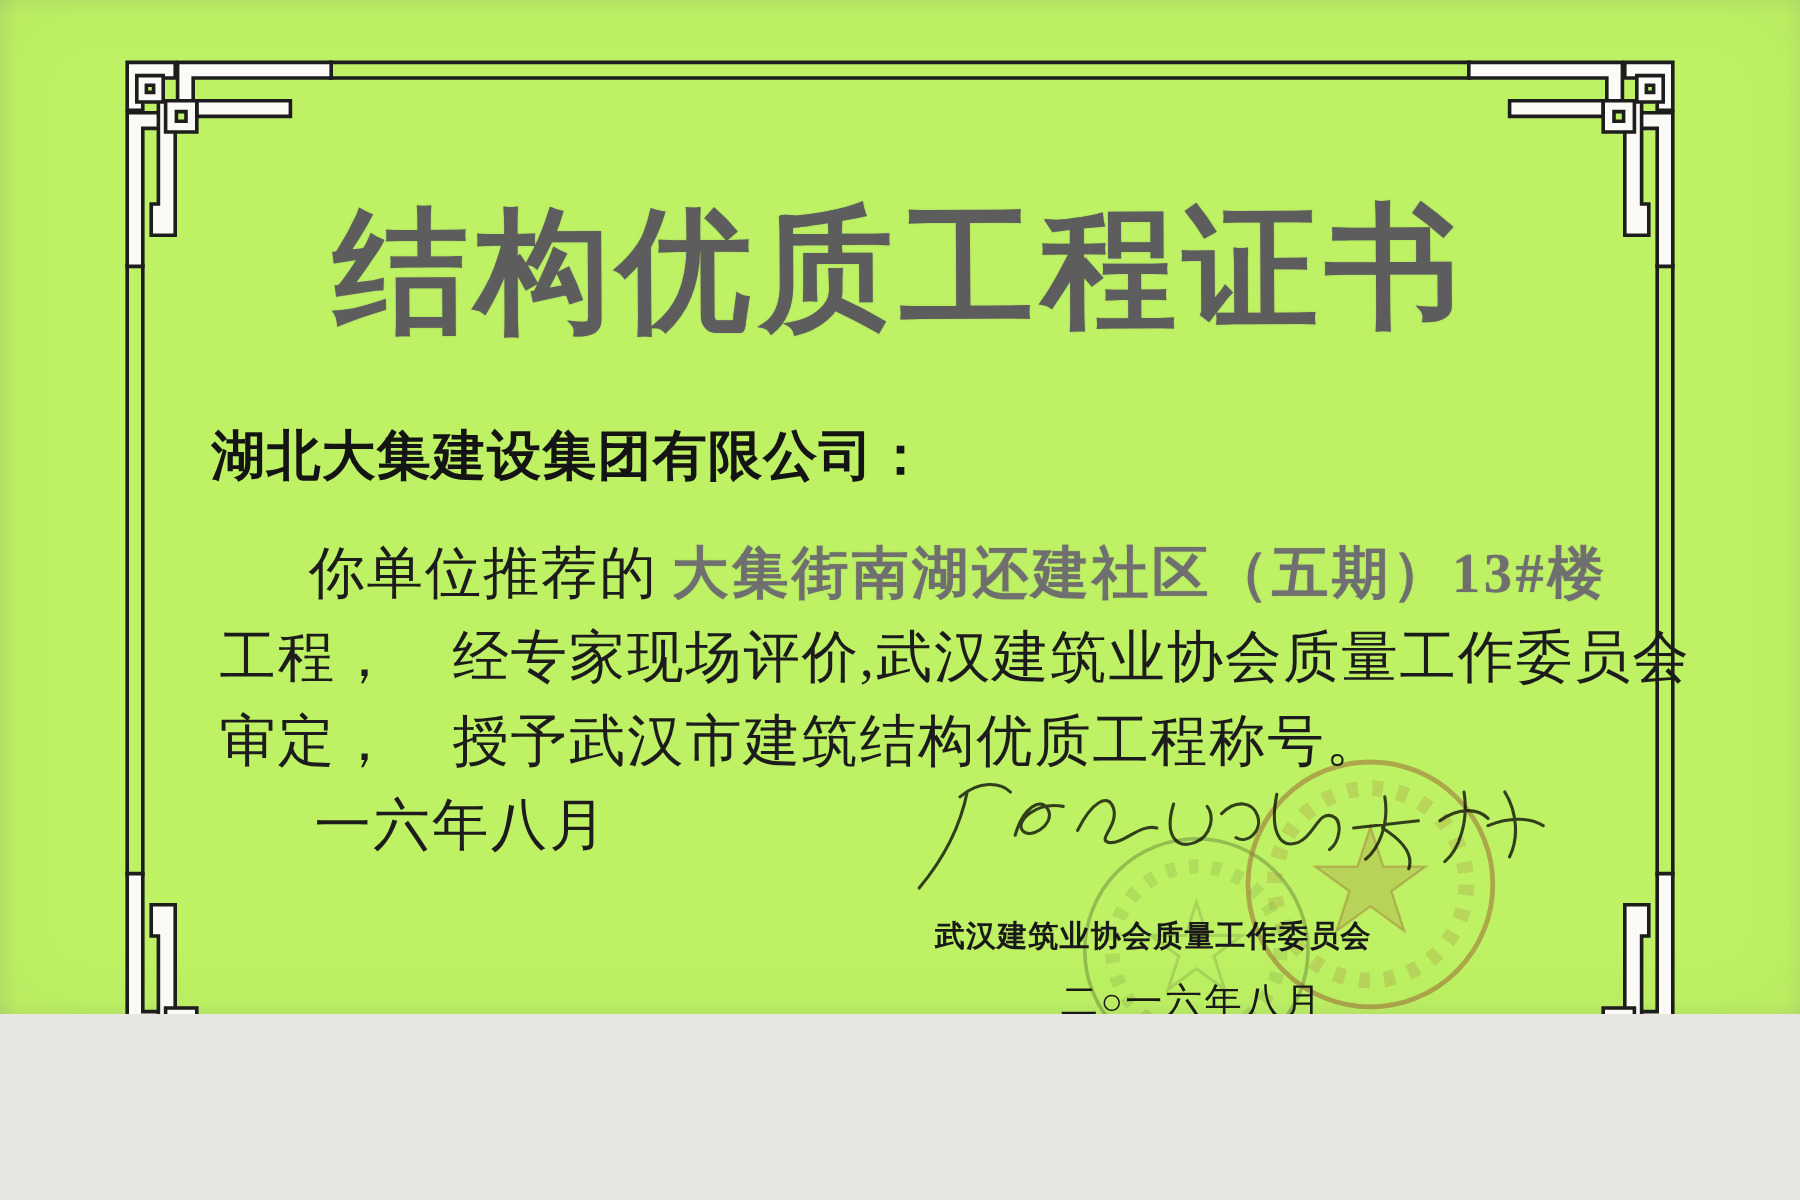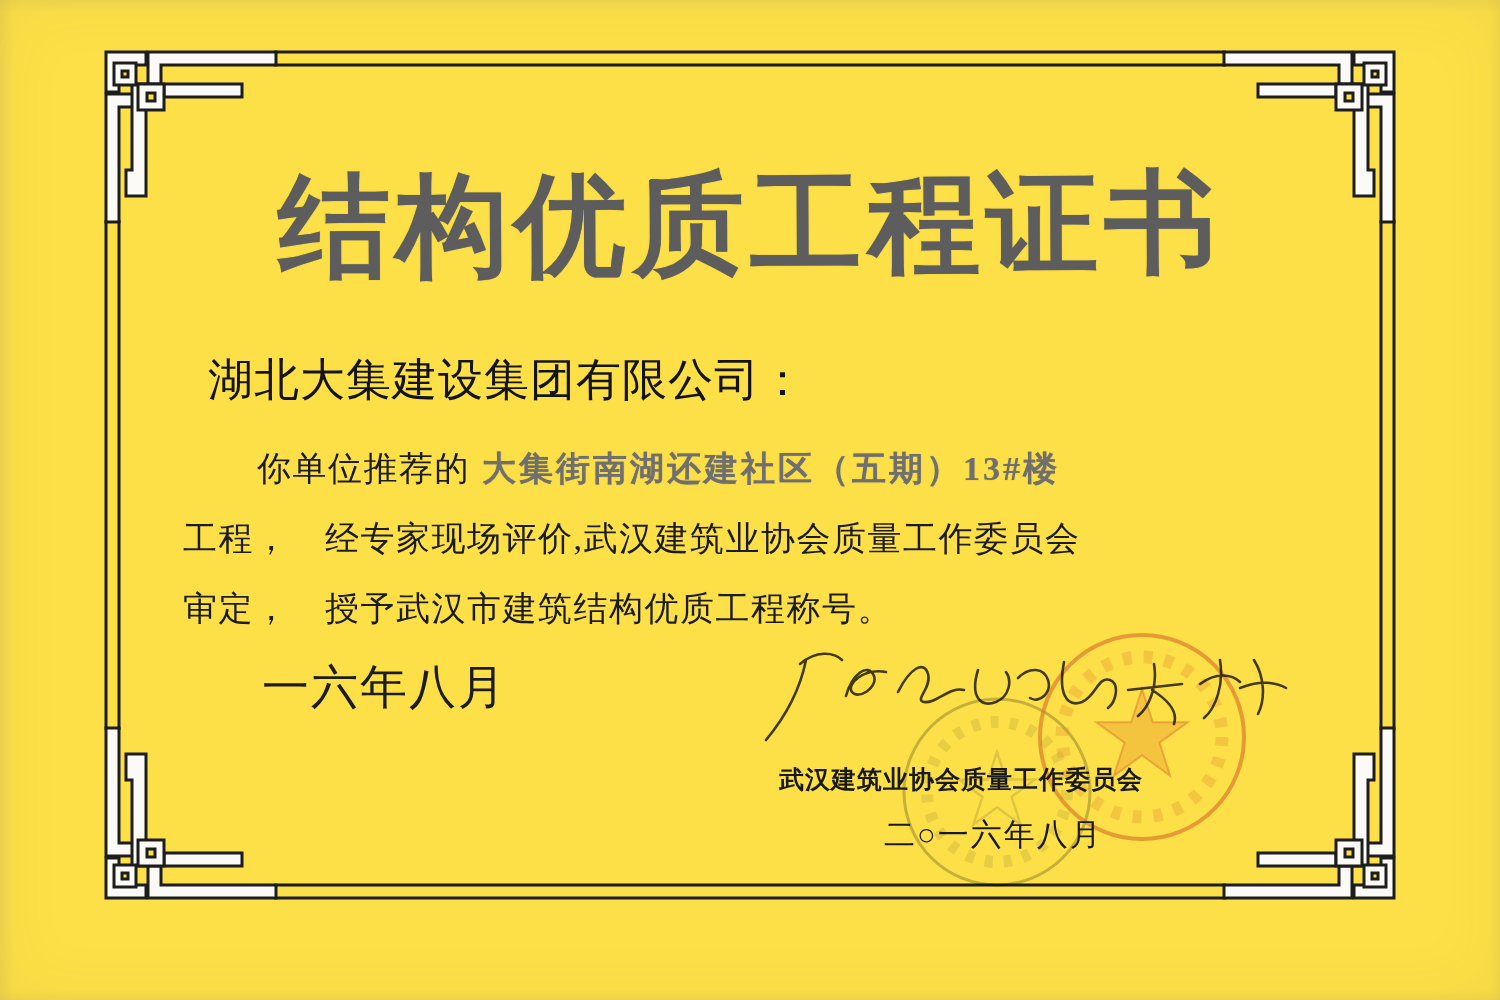--- a/index.html
+++ b/index.html
@@ -1,19 +1,19 @@
 <!DOCTYPE html>
 <html><head>
 <meta charset="utf-8">
 <style>
   html,body{margin:0;padding:0;background:#e8e6e0;}
   .page{
     position:relative;
-    width:1500px;height:1000px;
-    background:#fde047;
+    width:1500px;height:845px;
+    background:#bef264;
     overflow:hidden;
     font-family:"Liberation Serif", serif;
     box-shadow: inset 0 0 70px rgba(60,55,45,0.06);
   }
   .scan-edge{
     position:absolute;inset:0;pointer-events:none;
     background:
       linear-gradient(90deg, rgba(120,120,115,0.10), rgba(0,0,0,0) 14px),
       linear-gradient(180deg, rgba(120,120,115,0.08), rgba(0,0,0,0) 12px),
       linear-gradient(270deg, rgba(120,120,115,0.07), rgba(0,0,0,0) 10px),
@@ -23,23 +23,23 @@
   .txt{position:absolute;white-space:nowrap;}
   .title{
     left:0;right:0;top:150px;text-align:center;
     font-size:112px;font-weight:bold;letter-spacing:6px;
     color:#5d5d5d;
     text-shadow:0 0 1px rgba(93,93,93,0.55);
     transform:rotate(-0.3deg);
   }
   .addressee{
     left:176px;top:350px;
-    font-size:45px;font-weight:normal;color:#141414;letter-spacing:1px;margin-left:32px;
+    font-size:45px;font-weight:bold;color:#141414;letter-spacing:1px;
   }
-  .bodyline{font-size:34px;color:#1c1c1c;letter-spacing:1.5px;text-align:right;}
+  .bodyline{font-size:47px;color:#1c1c1c;letter-spacing:1.5px;text-align:right;}
   .l1{left:257px;top:446px;}
   .l2{left:183px;top:516px;}
   .l3{left:183px;top:586px;}
   .closing{left:262px;top:656px;font-size:47px;color:#1c1c1c;letter-spacing:2px;}
   .fillin{
     color:#6f6f6f;font-weight:bold;letter-spacing:3px;margin-left:12px;
     text-shadow:0 0 1px rgba(110,110,110,0.65);
   }
   .issuer{
     left:779px;top:763px;

